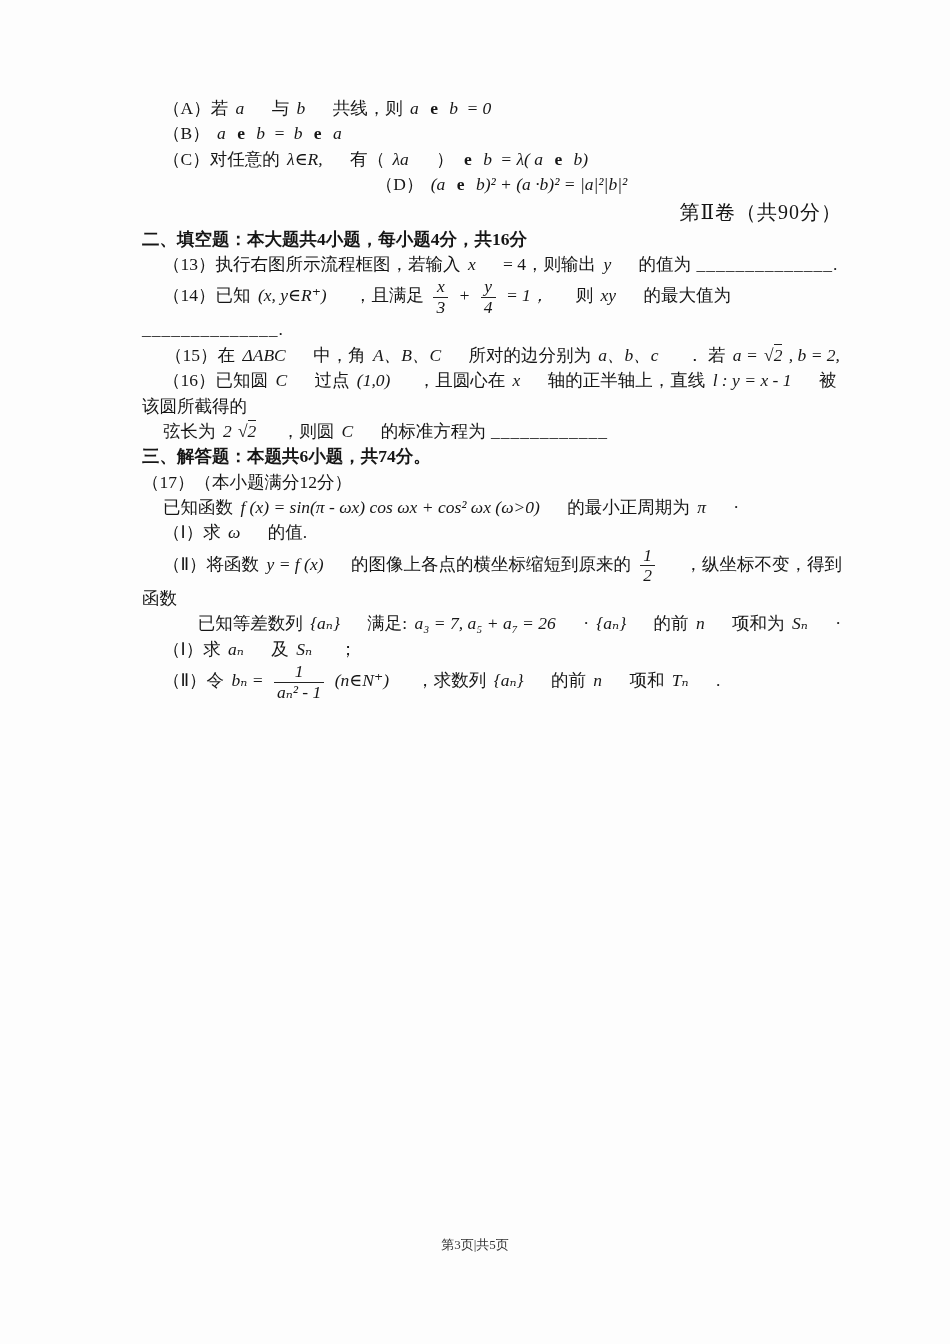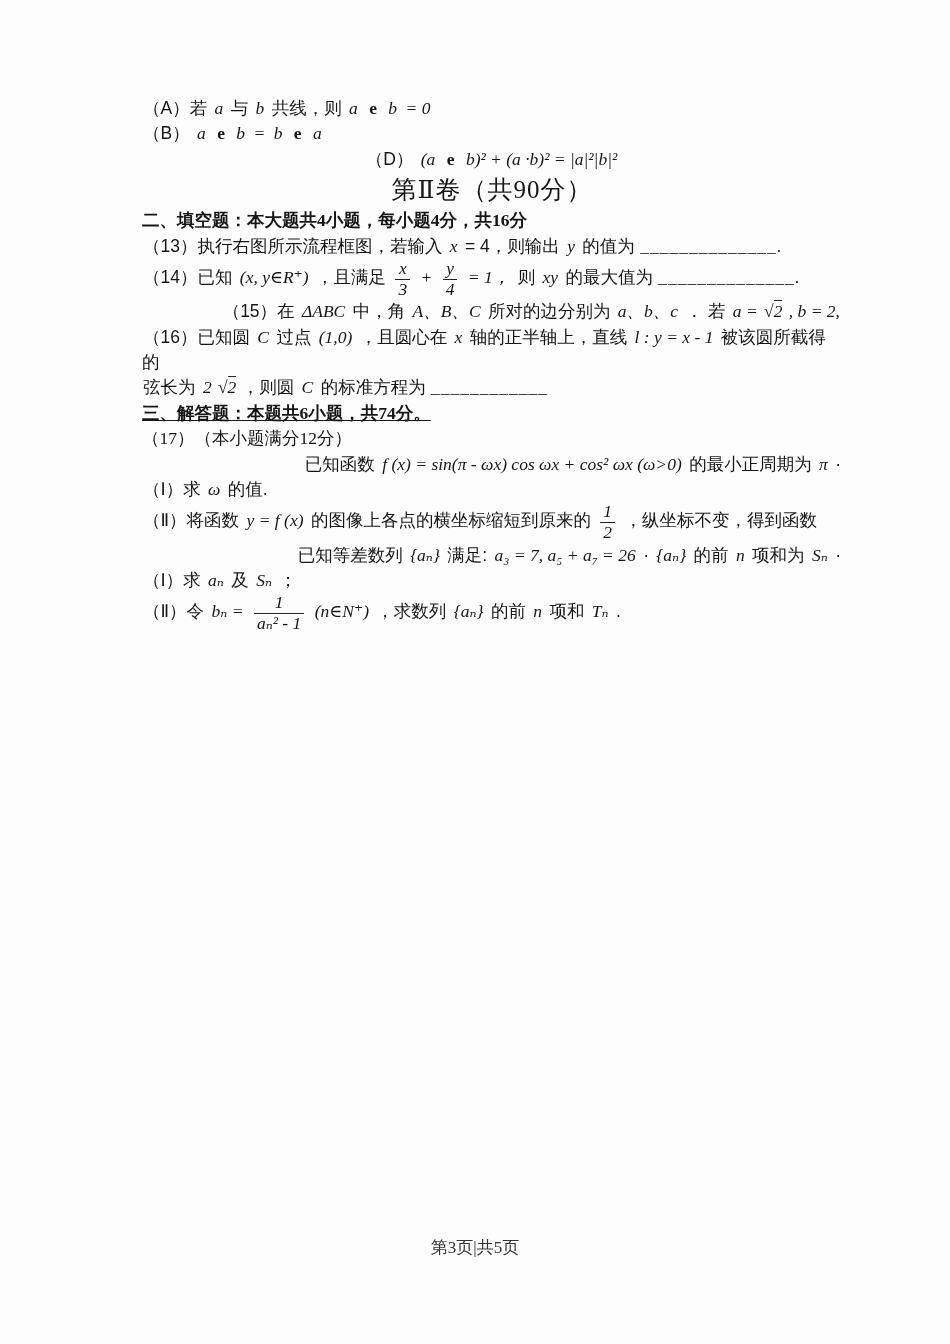--- a/index.html
+++ b/index.html
@@ -9,21 +9,21 @@
     background: #fdfdfd;
     position: relative;
     font-family: "Liberation Serif", "DejaVu Serif", serif;
     font-size: 17.5px;
     color: #161616;
     overflow: hidden;
   }
   .content { position: absolute; left: 142px; top: 96px; width: 700px; }
   p.line { margin: 0; line-height: 1.45; }
 
-  .cn { font-family: Liberation Sans, sans-serif; padding: 0 1px; }
+  .cn { font-family: Liberation Serif, serif; padding: 0 1px; margin-left: 20px; }
   .mt {
     font-family: "Liberation Serif", "DejaVu Serif", "DejaVu Sans", serif;
     font-style: italic; padding: 0 2px;
   }
   .op { font-style: normal; font-weight: 700; padding: 0 5px; }
 
   .frac {
     display: inline-flex; flex-direction: column; align-items: center;
     vertical-align: middle; line-height: 1.12; margin: 0 4px;
     font-style: italic; text-align: center;
@@ -35,48 +35,48 @@
   .sqrt { white-space: nowrap; font-style: normal; }
   .sqrt .sign { font-style: normal; }
   .sqrt .radicand { border-top: 1px solid #222; font-style: italic; }
 
   .interval { display: inline-flex; align-items: center; vertical-align: middle; margin: 0 3px; }
   .bracket { font-size: 1.9em; font-style: normal; font-weight: 300; line-height: 0.85; }
 
   .blank { letter-spacing: 1px; }
 
   .sec-header { font-weight: 700; }
-  .part-title { text-align: center; font-size: 25px; letter-spacing: 1px; }
+  .part-title { text-align: right; font-size: 20px; letter-spacing: 1px; }
 
   .opt-a { margin-left: 80px; margin-top: 8px; }
   .opt-b { margin-left: 80px; margin-top: 34px; }
   .opt-c { margin-left: 80px; margin-top: 12px; }
   .opt-d { margin-left: 80px; margin-top: 28px; text-align: center; }
   .part-title { margin-top: 46px; }
   .sec2-header { margin-top: 42px; }
   .q13 { margin-left: 6px; margin-top: 16px; }
   .q14 { margin-left: 6px; margin-top: 8px; }
   .q15l1 { margin-left: 6px; margin-top: 12px; text-align: right; }
   .q15l2 { margin-left: 38px; margin-top: 10px; }
   .q16l1 { margin-left: 6px; margin-top: 16px; }
   .q16l2 { margin-left: 38px; margin-top: 12px; }
-  .sec3-header { margin-top: 20px; text-decoration: underline; }
+  .sec3-header { margin-top: 20px; }
   .q17head { margin-left: 6px; margin-top: 8px; }
-  .q17l1 { margin-left: 34px; margin-top: 8px; text-align: right; }
+  .q17l1 { margin-left: 34px; margin-top: 8px; }
   .q17p1 { margin-left: 16px; margin-top: 14px; }
   .q17p2l1 { margin-left: 16px; margin-top: 10px; }
   .q17p2l2 { margin-left: 76px; margin-top: 20px; }
   .q18head { margin-left: 6px; margin-top: 64px; }
   .q18l1 { margin-left: 34px; margin-top: 8px; text-align: right; }
   .q18p1 { margin-left: 16px; margin-top: 16px; }
   .q18p2 { margin-left: 16px; margin-top: 18px; }
 
   .footer {
     position: absolute; left: 0; right: 0; top: 1236px;
-    text-align: center; font-size: 17px; color: #333;
+    text-align: center; font-size: 13px; color: #333;
   }
 </style>
 </head>
 <body>
 
 <main class="content">
 
   <p class="line opt-a">
     <span class="cn">（A）若</span>
     <span class="mt">a</span>
@@ -93,20 +93,32 @@
     <span class="cn">（B）</span>
     <span class="mt">a</span>
     <span class="mt op">e</span>
     <span class="mt">b</span>
     <span class="mt">=</span>
     <span class="mt">b</span>
     <span class="mt op">e</span>
     <span class="mt">a</span>
   </p>
 
+  <p class="line opt-c">
+    <span class="cn">（C）对任意的</span>
+    <span class="mt">λ∈R,</span>
+    <span class="cn">有（</span>
+    <span class="mt">λa</span>
+    <span class="cn">）</span>
+    <span class="mt op">e</span>
+    <span class="mt">b</span>
+    <span class="mt">= λ( a</span>
+    <span class="mt op">e</span>
+    <span class="mt">b)</span>
+  </p>
 
   <p class="line opt-d">
     <span class="cn">（D）</span>
     <span class="mt">(a</span>
     <span class="mt op">e</span>
     <span class="mt">b)² + (a ·b)² = |a|²|b|²</span>
   </p>
 
   <p class="line part-title">第Ⅱ卷（共90分）</p>
 

